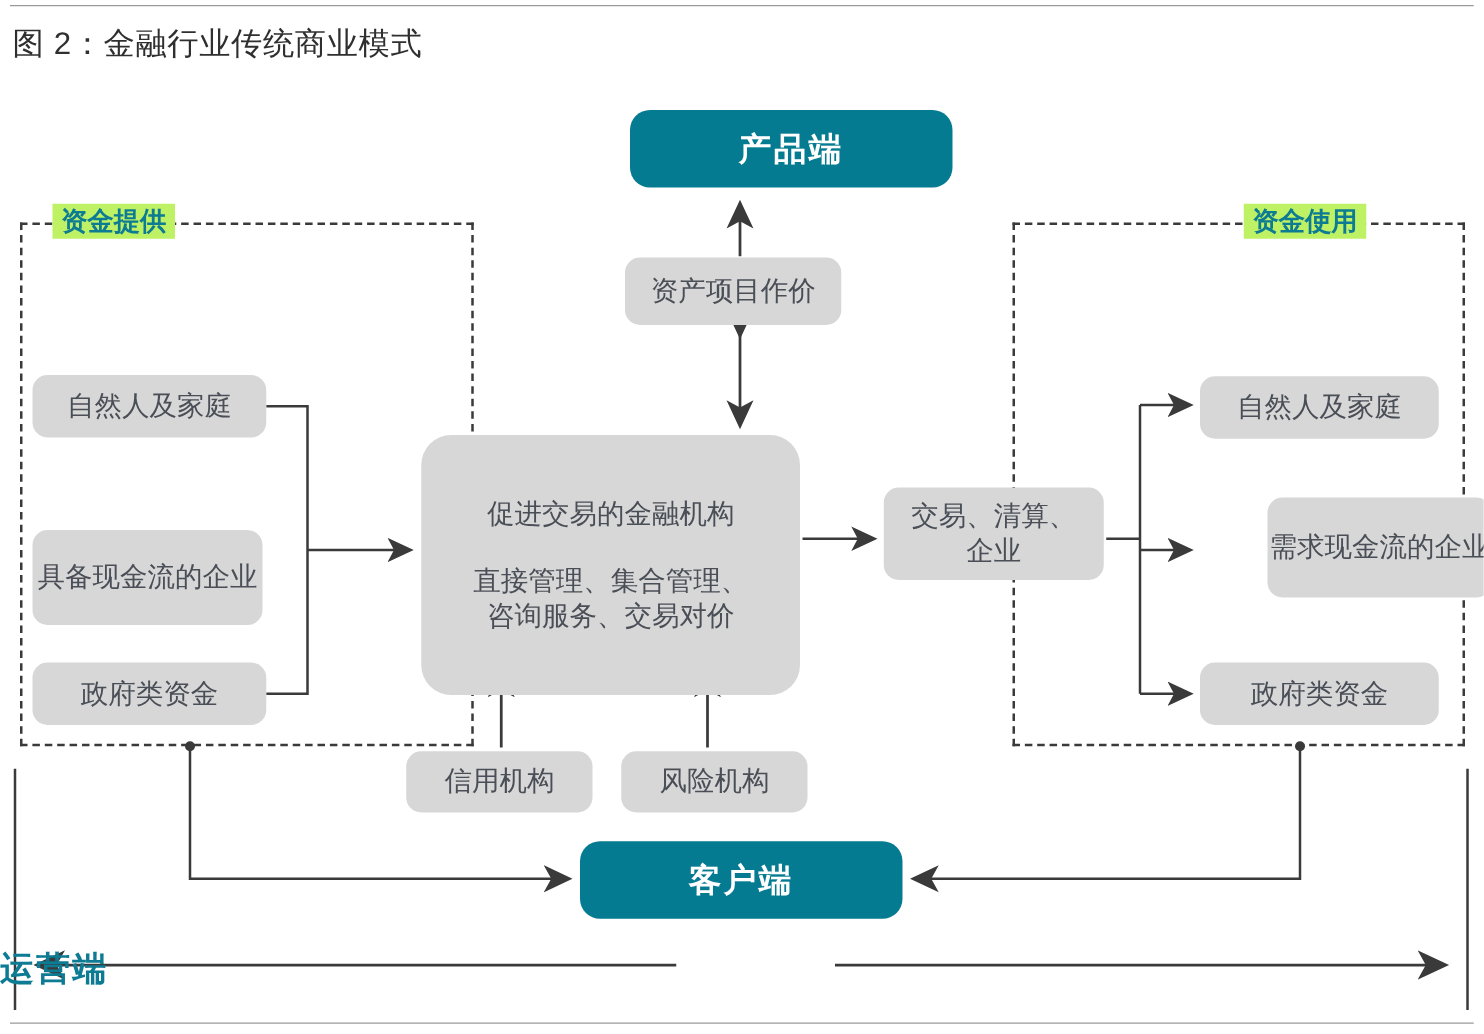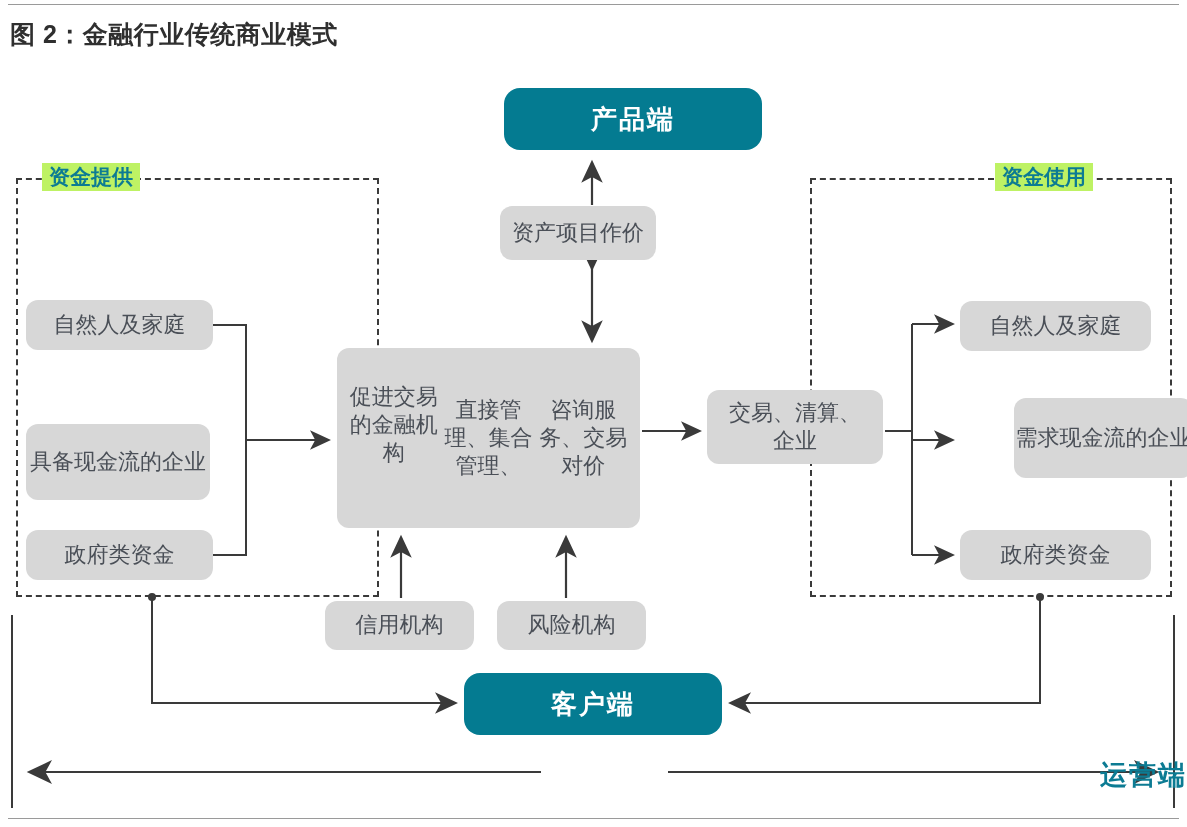--- a/index.html
+++ b/index.html
@@ -25,21 +25,21 @@
     background: #9a9a9a;
   }
   #rule-top { top: 4px; }
   #rule-bottom { top: 818px; }
 
   #figure-title {
     position: absolute;
     left: 10px;
     top: 18px;
     font-size: 25px;
-    font-weight: bold;
+    font-weight: normal;
     color: #2f2f2f;
     letter-spacing: 0.5px;
     white-space: nowrap;
   }
 
   
   .dashed-frame {
     position: absolute;
     border: 2px dashed #3a3a3a;
     box-sizing: border-box;
@@ -89,40 +89,40 @@
   #node-left-1 { left: 26px; top: 300px; width: 187px; height: 50px; }
   #node-left-2 { left: 26px; top: 424px; width: 184px; height: 76px; }
   #node-left-3 { left: 26px; top: 530px; width: 187px; height: 50px; }
 
   
   #node-right-1 { left: 960px; top: 301px; width: 191px; height: 50px; }
   #node-right-2 { left: 1014px; top: 398px; width: 179px; height: 80px; }
   #node-right-3 { left: 960px; top: 530px; width: 191px; height: 50px; }
 
   
-  #node-center  { left: 337px; top: 348px; width: 303px; height: 180px;
-                  flex-direction: row; padding: 0 12px; }
+  #node-center  { left: 337px; top: 348px; width: 303px; height: 208px;
+                  flex-direction: column; padding: 0 12px; border-radius: 24px; }
   #node-center .line-a { margin-bottom: 26px; }
   #node-trade   { left: 707px; top: 390px; width: 176px; height: 74px; }
 
   
-  #node-asset { left: 500px; top: 206px; width: 156px; height: 54px; }
+  #node-asset { left: 500px; top: 206px; width: 173px; height: 54px; }
 
   
   #node-credit { left: 325px; top: 601px; width: 149px; height: 49px; }
   #node-risk   { left: 497px; top: 601px; width: 149px; height: 49px; }
 
   
   #node-product { left: 464px; top: 88px;  width: 258px; height: 62px; margin-left: 40px; }
   #node-client  { left: 464px; top: 673px; width: 258px; height: 62px; }
 
   #label-ops {
     position: absolute;
     left: 0; top: 757px; width: 1187px;
-    text-align: right;
+    text-align: left;
     color: #0c7b93;
     font-size: 27px;
     font-weight: bold;
     letter-spacing: 2px;
     pointer-events: none;
   }
 
   #wires { position: absolute; left: 0; top: 0; width: 1187px; height: 827px; }
 </style>
 </head>

